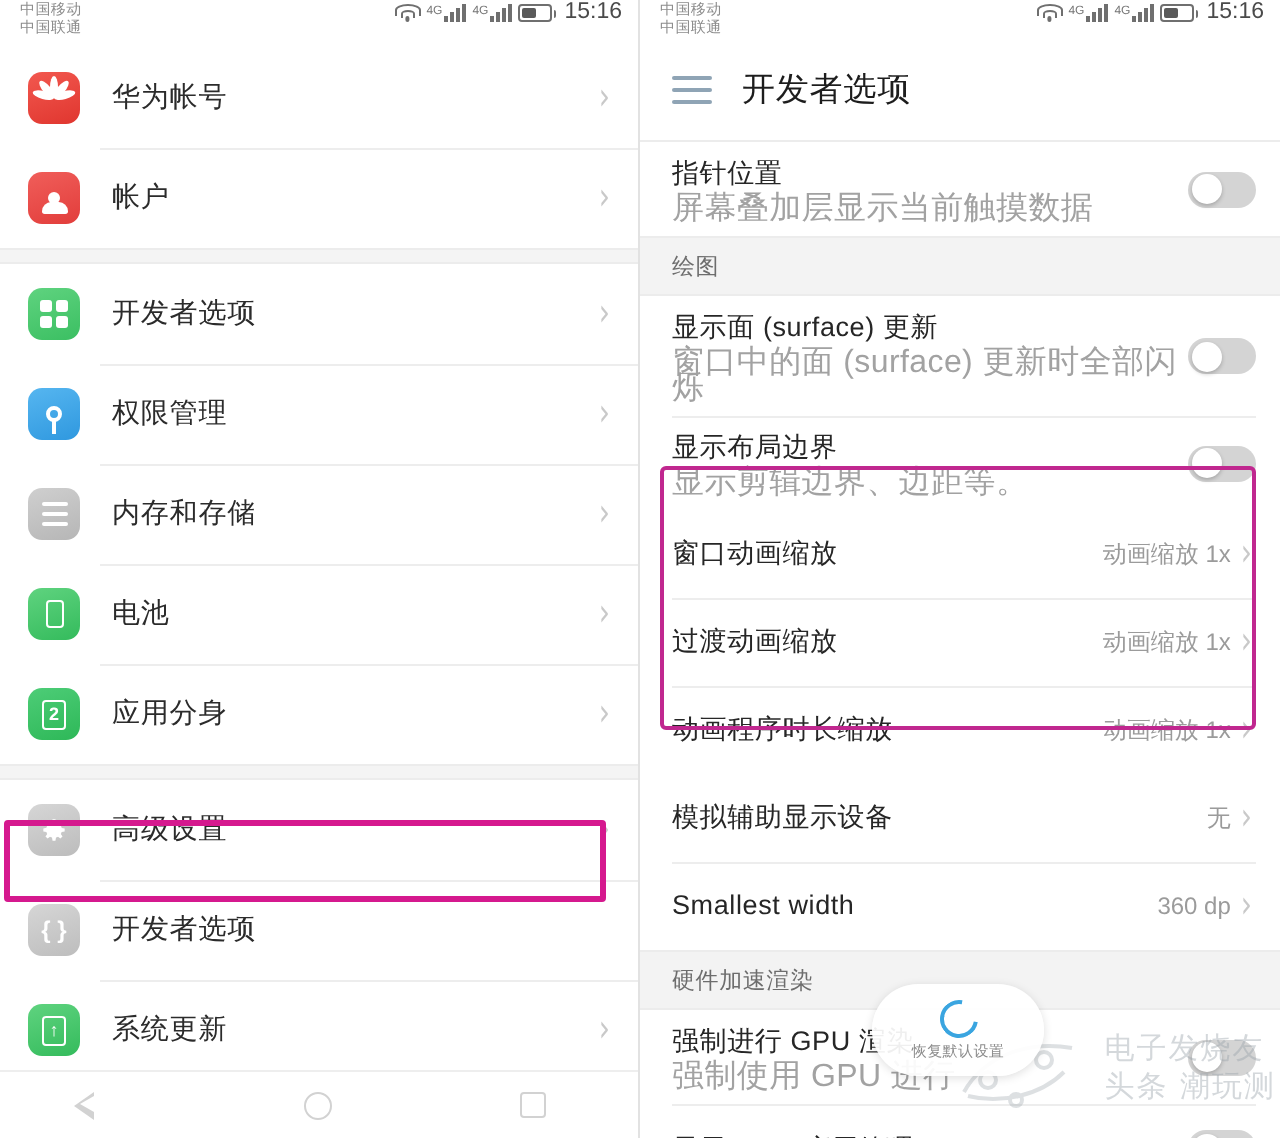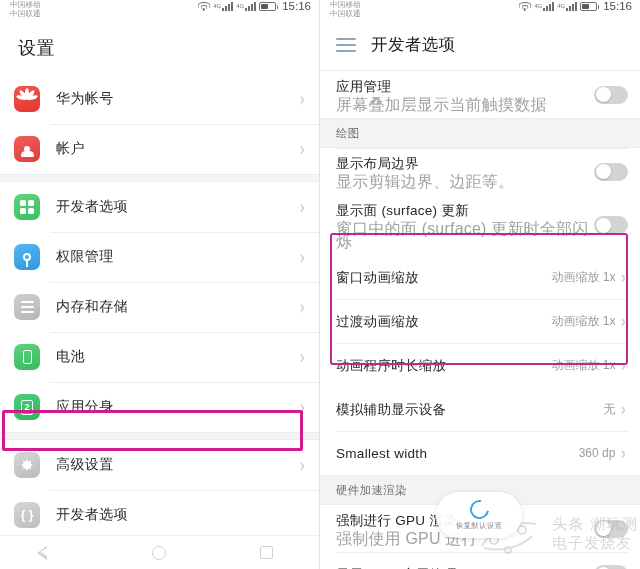--- a/index.html
+++ b/index.html
@@ -197,21 +197,20 @@
               <b></b>
             </span>
         </span>
         <span class="batt">
             <i></i>
           </span>
         <span class="clock">15:16</span>
       </div>
     </div>
 
-    <div class="bigtitle">设置</div>
 
     <div class="listwrap">
 
       <div class="row">
         <span class="app-icon ic-huawei">
           <span class="petal" style="transform:translate(-50%,-100%) rotate(0deg)"></span>
           <span class="petal" style="transform:translate(-50%,-100%) rotate(-40deg)"></span>
           <span class="petal" style="transform:translate(-50%,-100%) rotate(40deg)"></span>
           <span class="petal" style="transform:translate(-50%,-100%) rotate(-75deg)"></span>
           <span class="petal" style="transform:translate(-50%,-100%) rotate(75deg)"></span>
@@ -358,44 +357,44 @@
       <span class="burger">
           <i></i>
           <i></i>
           <i></i>
         </span>
       <span class="rtitle">开发者选项</span>
     </div>
 
     <div class="rrow" style="border-top:1px solid #ececec;">
       <span class="rtexts">
-        <span class="rtitle2" style="display:block">应用管理</span>
+        <span class="rtitle2" style="display:block">指针位置</span>
         <span class="rsub" style="display:block">屏幕叠加层显示当前触摸数据</span>
       </span>
       <span class="toggle">
           <i></i>
         </span>
     </div>
 
     <div class="sectionhdr">绘图</div>
+
+    <div class="rrow">
+      <span class="rtexts">
+        <span class="rtitle2" style="display:block">显示面 (surface) 更新</span>
+        <span class="rsub" style="display:block">窗口中的面 (surface) 更新时全部闪烁</span>
+      </span>
+      <span class="toggle">
+          <i></i>
+        </span>
+    </div>
 
     <div class="rrow bordered">
       <span class="rtexts">
         <span class="rtitle2" style="display:block">显示布局边界</span>
         <span class="rsub" style="display:block">显示剪辑边界、边距等。</span>
-      </span>
-      <span class="toggle">
-          <i></i>
-        </span>
-    </div>
-
-    <div class="rrow">
-      <span class="rtexts">
-        <span class="rtitle2" style="display:block">显示面 (surface) 更新</span>
-        <span class="rsub" style="display:block">窗口中的面 (surface) 更新时全部闪烁</span>
       </span>
       <span class="toggle">
           <i></i>
         </span>
     </div>
 
     <div class="rrow" style="min-height:44px;justify-content:center;">
       <span class="rtexts"><span class="rtitle2">窗口动画缩放</span></span>
       <span class="rvalue">动画缩放 1x</span>
       <span class="chev">›</span>
@@ -453,21 +452,21 @@
 
     <div class="watermark">
       <svg width="78" height="56" viewBox="0 0 78 56" aria-hidden="true" style="opacity:.8">
         <path d="M8 40 C18 22, 40 14, 62 18" stroke="#9aa3ab" stroke-width="2" fill="none"></path>
         <path d="M10 42 C26 46, 46 42, 58 30" stroke="#9aa3ab" stroke-width="2" fill="none"></path>
         <circle cx="20" cy="34" r="4" stroke="#9aa3ab" stroke-width="2" fill="none"></circle>
         <circle cx="48" cy="24" r="4" stroke="#9aa3ab" stroke-width="2" fill="none"></circle>
         <circle cx="34" cy="44" r="3" stroke="#9aa3ab" stroke-width="2" fill="none"></circle>
       </svg>
       <span class="wm-text">
+        <span style="display:block">电子发烧友</span>
         <span style="display:block">头条 潮玩测</span>
-        <span style="display:block">电子发烧友</span>
       </span>
     </div>
 
     <div class="hl-right" style="left:10px;top:233px;width:298px;height:132px;"></div>
   </div>
 
 </div>
 
 </body></html>

